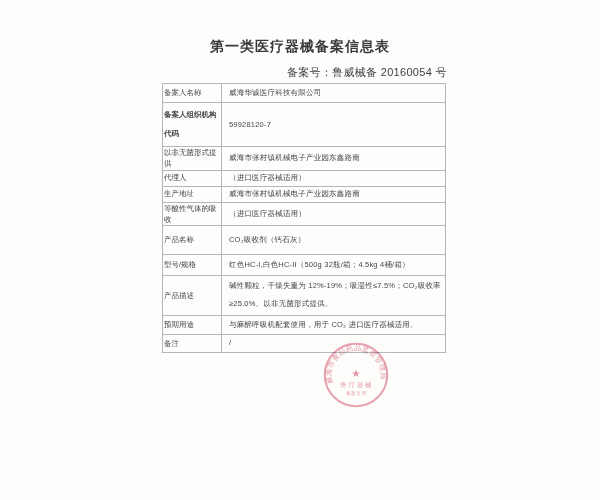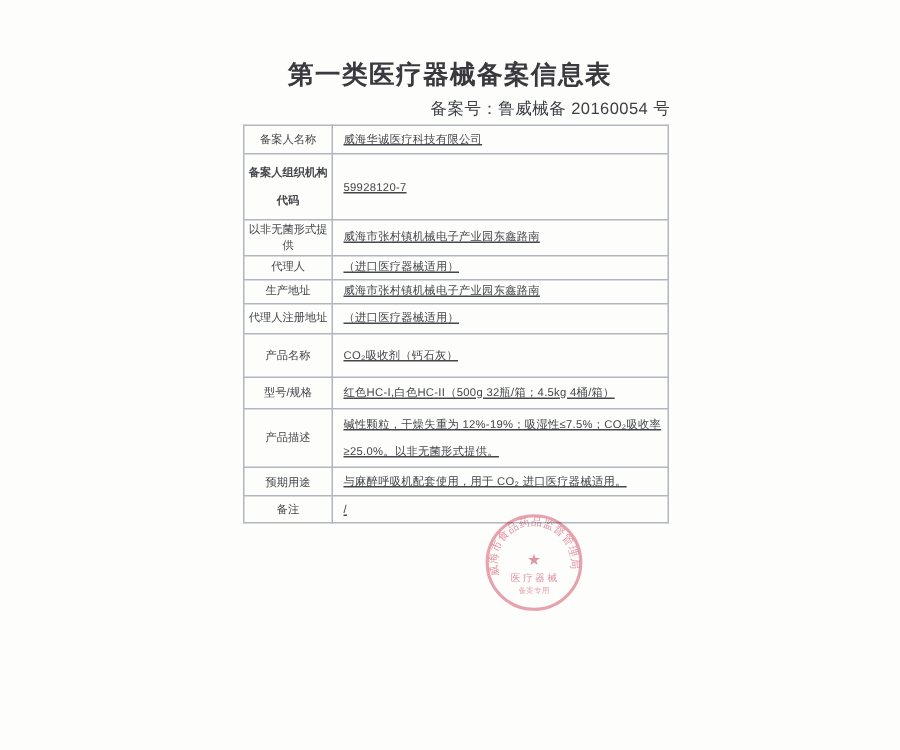--- a/index.html
+++ b/index.html
@@ -9,47 +9,46 @@
     font-family:"Liberation Sans","DejaVu Sans",sans-serif;
     -webkit-font-smoothing:antialiased;
   }
   .page{
     position:relative;width:600px;height:500px;
     background:#fdfdfc;
   }
   .doc-title{
     position:absolute;top:38px;left:0;width:600px;
     text-align:center;
-    font-size:17px;font-weight:bold;letter-spacing:1px;
+    font-size:14px;font-weight:bold;letter-spacing:1px;
     color:#3a3a3e;
   }
   .record-no{
     position:absolute;top:65px;left:287px;
     font-size:11px;color:#3f4044;letter-spacing:.3px;
   }
   table.form{
     position:absolute;left:162px;top:83px;
     width:268px;border-collapse:collapse;table-layout:fixed;
   }
   table.form td{
     border:1px solid #b2b6be;
     font-size:7.5px;color:#45464a;
     vertical-align:middle;
     overflow:hidden;
   }
   td.lbl{
-    width:56px;text-align:center;padding:0 1px;
+    width:56px;padding:0 1px;
     white-space:pre-line;line-height:1.5;
     color:#4a4b4f;
   }
   td.lbl.lh2{line-height:2.5;font-weight:bold;}
   td.val{
     width:212px;padding:1px 4px 1px 7px;line-height:1.6;
     letter-spacing:.2px;
-    text-decoration:underline;
   }
   td.val.lh2{line-height:2.45;}
   td.val.top{vertical-align:top;padding-top:3px;}
   td.val.r12{
     padding:0 4px 0 46px;text-align:center;
   }
   .r12-inner{
     display:flex;flex-direction:column;justify-content:center;
     gap:9px;height:100%;
   }
@@ -84,21 +83,21 @@
       </tr>
       <tr style="height:16px">
         <td class="lbl">代理人</td>
         <td class="val">（进口医疗器械适用）</td>
       </tr>
       <tr style="height:16px">
         <td class="lbl">生产地址</td>
         <td class="val">威海市张村镇机械电子产业园东鑫路南</td>
       </tr>
       <tr style="height:20px">
-        <td class="lbl">代理人注册地址</td>
+        <td class="lbl">等酸性气体的吸收</td>
         <td class="val">（进口医疗器械适用）</td>
       </tr>
       <tr style="height:29px">
         <td class="lbl">产品名称</td>
         <td class="val">CO₂吸收剂（钙石灰）</td>
       </tr>
       <tr style="height:21px">
         <td class="lbl">型号/规格</td>
         <td class="val">红色HC-I,白色HC-II（500g  32瓶/箱；4.5kg  4桶/箱）</td>
       </tr>

